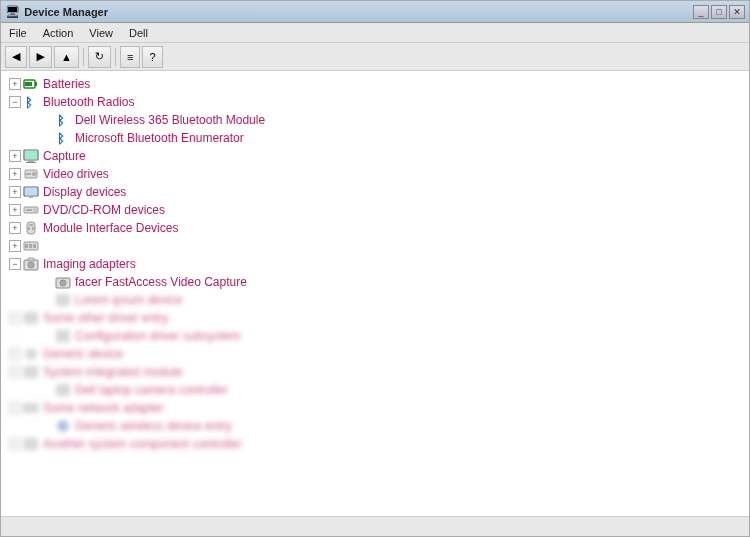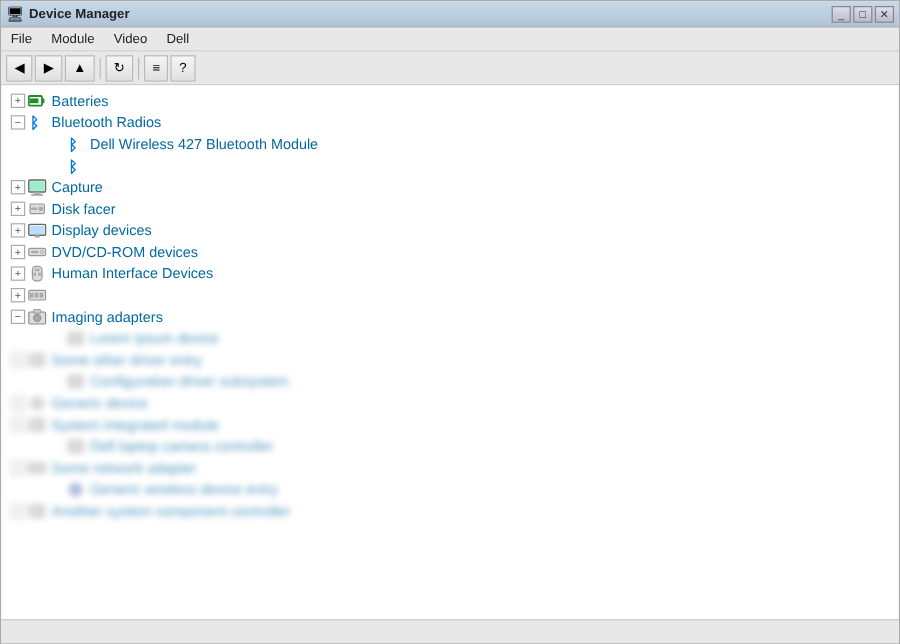--- a/index.html
+++ b/index.html
@@ -154,21 +154,21 @@
       height: 16px;
       margin-right: 4px;
       display: flex;
       align-items: center;
       justify-content: center;
       flex-shrink: 0;
     }
 
     .tree-label {
       font-size: 12px;
-      color: #0369a1;
+      color: #be185d;
     }
 
     
     .indent-0 { padding-left: 8px; }
 
     
     .blurred {
       filter: blur(2.5px);
       opacity: 0.7;
     }
@@ -197,22 +197,22 @@
     </div>
     <div class="title-bar-controls">
       <div class="tb-btn">_</div>
       <div class="tb-btn">□</div>
       <div class="tb-btn">✕</div>
     </div>
   </div>
 
   <div class="menu-bar">
     <span class="menu-item">File</span>
-    <span class="menu-item">Module</span>
-    <span class="menu-item">Video</span>
+    <span class="menu-item">Action</span>
+    <span class="menu-item">View</span>
     <span class="menu-item">Dell</span>
   </div>
 
   <div class="toolbar">
     <button class="toolbar-btn">◀</button>
     <button class="toolbar-btn">▶</button>
     <button class="toolbar-btn">▲</button>
     <div class="toolbar-separator"></div>
     <button class="toolbar-btn">↻</button>
     <div class="toolbar-separator"></div>
@@ -245,30 +245,31 @@
         <span class="tree-label">Bluetooth Radios</span>
       </div>
 
       <div class="tree-item" style="padding-left: 40px;">
         <div class="expand-placeholder"></div>
         <div class="tree-icon">
           <svg width="16" height="16" viewBox="0 0 16 16">
             <text x="2" y="13" font-size="13" font-weight="bold" fill="#0078d7">ᛒ</text>
           </svg>
         </div>
-        <span class="tree-label">Dell Wireless 427 Bluetooth Module</span>
+        <span class="tree-label">Dell Wireless 365 Bluetooth Module</span>
       </div>
 
       <div class="tree-item" style="padding-left: 40px;">
         <div class="expand-placeholder"></div>
         <div class="tree-icon">
           <svg width="16" height="16" viewBox="0 0 16 16">
             <text x="2" y="13" font-size="13" font-weight="bold" fill="#0078d7">ᛒ</text>
           </svg>
         </div>
+        <span class="tree-label">Microsoft Bluetooth Enumerator</span>
       </div>
 
       <div class="tree-item indent-0">
         <div class="expand-btn">+</div>
         <div class="tree-icon">
           <svg width="16" height="16" viewBox="0 0 16 16">
             <rect x="1" y="2" width="14" height="10" rx="1" fill="none" stroke="#666" stroke-width="1.2"></rect>
             <rect x="2" y="3" width="12" height="8" fill="#9ec"></rect>
             <rect x="5" y="12" width="6" height="2" fill="#aaa"></rect>
             <rect x="3" y="14" width="10" height="1" fill="#888"></rect>
@@ -279,21 +280,21 @@
 
       <div class="tree-item indent-0">
         <div class="expand-btn">+</div>
         <div class="tree-icon">
           <svg width="16" height="16" viewBox="0 0 16 16">
             <rect x="2" y="4" width="12" height="8" rx="1" fill="#ddd" stroke="#999" stroke-width="1"></rect>
             <circle cx="11" cy="8" r="2" fill="#aaa"></circle>
             <rect x="3" y="7" width="5" height="2" rx="0.5" fill="#aaa"></rect>
           </svg>
         </div>
-        <span class="tree-label">Disk facer</span>
+        <span class="tree-label">Video drives</span>
       </div>
 
       <div class="tree-item indent-0">
         <div class="expand-btn">+</div>
         <div class="tree-icon">
           <svg width="16" height="16" viewBox="0 0 16 16">
             <rect x="1" y="3" width="14" height="9" rx="1" fill="none" stroke="#666" stroke-width="1.2"></rect>
             <rect x="2" y="4" width="12" height="7" fill="#bdf"></rect>
             <rect x="6" y="12" width="4" height="2" fill="#aaa"></rect>
           </svg>
@@ -316,21 +317,21 @@
       <div class="tree-item indent-0">
         <div class="expand-btn">+</div>
         <div class="tree-icon">
           <svg width="16" height="16" viewBox="0 0 16 16">
             <rect x="4" y="2" width="8" height="12" rx="3" fill="#ddd" stroke="#999" stroke-width="1"></rect>
             <rect x="6" y="4" width="4" height="2" rx="0.5" fill="#aaa"></rect>
             <rect x="5" y="7" width="2" height="3" rx="0.5" fill="#aaa"></rect>
             <rect x="9" y="7" width="2" height="3" rx="0.5" fill="#aaa"></rect>
           </svg>
         </div>
-        <span class="tree-label">Human Interface Devices</span>
+        <span class="tree-label">Module Interface Devices</span>
       </div>
 
       <div class="tree-item indent-0">
         <div class="expand-btn">+</div>
         <div class="tree-icon">
           <svg width="16" height="16" viewBox="0 0 16 16">
             <rect x="1" y="4" width="14" height="8" rx="1" fill="#ddd" stroke="#999" stroke-width="1"></rect>
             <rect x="2" y="6" width="3" height="4" fill="#aaa"></rect>
             <rect x="6" y="6" width="3" height="4" fill="#aaa"></rect>
             <rect x="10" y="6" width="3" height="4" fill="#aaa"></rect>
@@ -343,20 +344,30 @@
         <div class="tree-icon">
           <svg width="16" height="16" viewBox="0 0 16 16">
             <rect x="1" y="4" width="14" height="10" rx="1" fill="#ddd" stroke="#888" stroke-width="1"></rect>
             <circle cx="8" cy="9" r="3" fill="#aaa" stroke="#888" stroke-width="0.8"></circle>
             <rect x="5" y="2" width="6" height="3" rx="0.5" fill="#ccc" stroke="#999" stroke-width="0.8"></rect>
           </svg>
         </div>
         <span class="tree-label">Imaging adapters</span>
       </div>
 
+      <div class="tree-item" style="padding-left: 40px;">
+        <div class="expand-placeholder"></div>
+        <div class="tree-icon">
+          <svg width="16" height="16" viewBox="0 0 16 16">
+            <rect x="1" y="4" width="14" height="10" rx="1" fill="#ddd" stroke="#888" stroke-width="1"></rect>
+            <circle cx="8" cy="9" r="3" fill="#aaa" stroke="#888" stroke-width="0.8"></circle>
+          </svg>
+        </div>
+        <span class="tree-label">facer FastAccess Video Capture</span>
+      </div>
 
       <div class="blurred">
         <div class="tree-item" style="padding-left: 40px;">
           <div class="expand-placeholder"></div>
           <div class="tree-icon">
             <svg width="16" height="16" viewBox="0 0 16 16">
                 <rect x="2" y="3" width="12" height="10" fill="#ccc" stroke="#999" stroke-width="1" rx="1"></rect>
               </svg>
           </div>
           <span class="tree-label">Lorem ipsum device</span>

